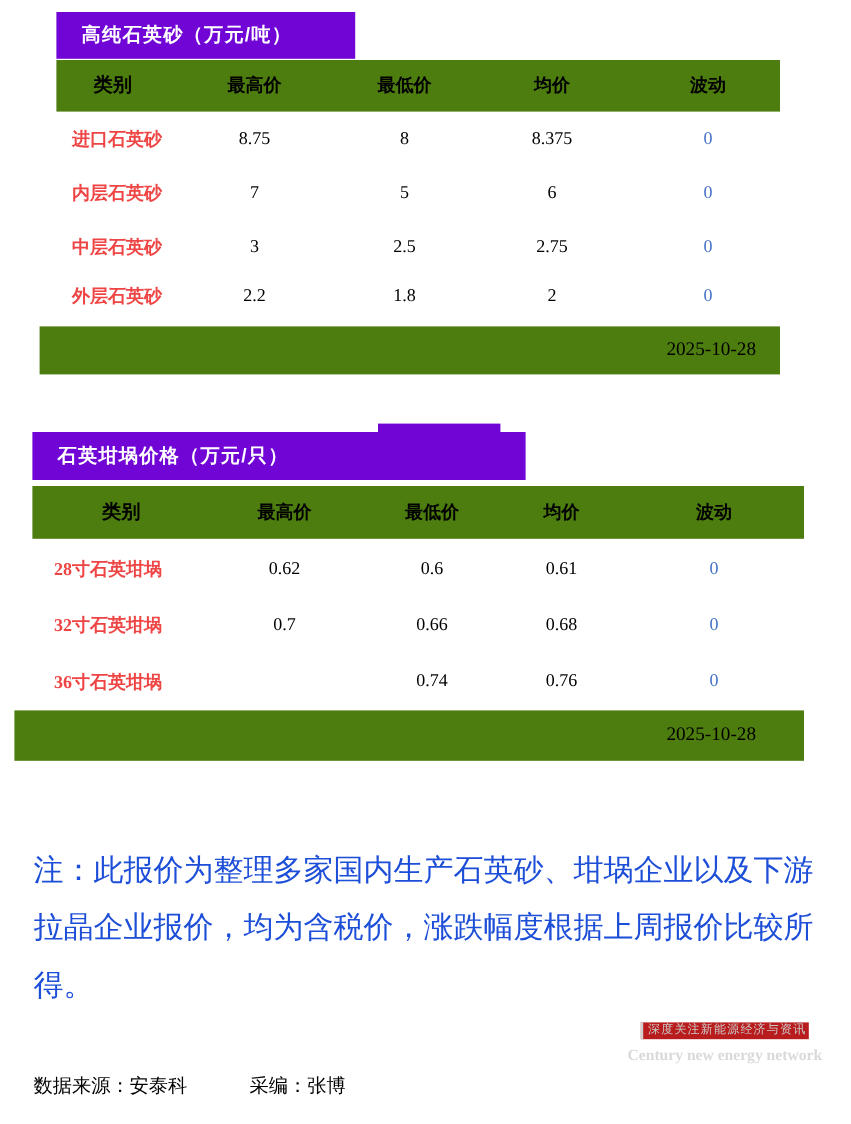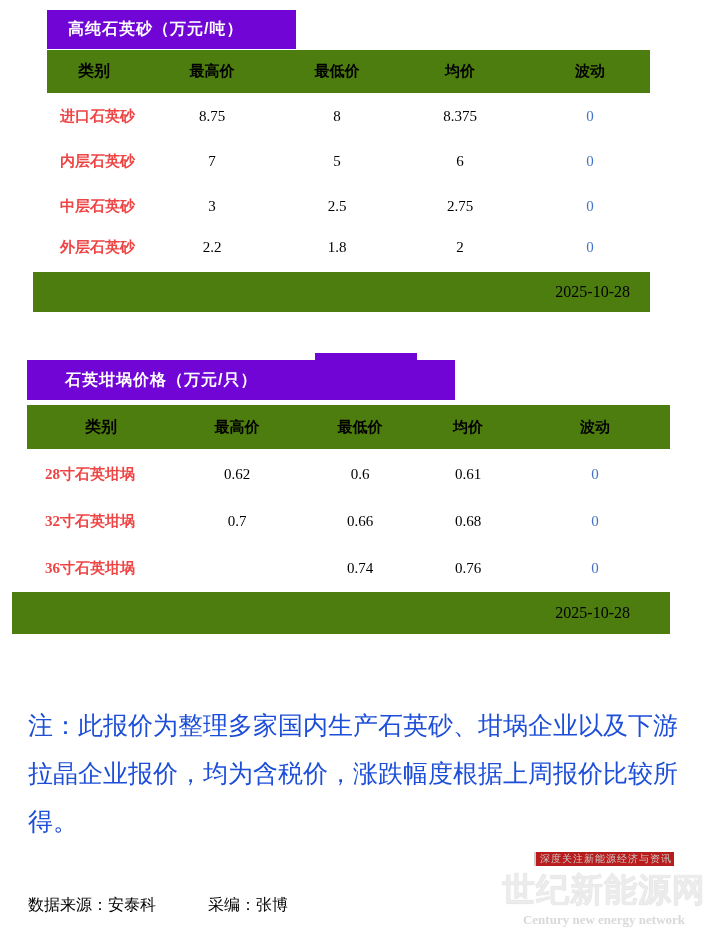--- a/index.html
+++ b/index.html
@@ -32,21 +32,21 @@
   .t1-row{left:47px;width:603px;height:45px;}
   .t1 .c1h{left:31px;}
   .t1 .c1{left:13px;}
   .t1 .c2{left:105px;}
   .t1 .c3{left:230px;}
   .t1 .c4{left:353px;}
   .t1 .c5{left:483px;}
   .t1-foot{left:33px;top:272px;width:617px;height:40px;}
   
   .t2-notch{position:absolute;left:315px;top:353px;width:102px;height:8px;background:#7005D6;}
-  .t2-title{left:27px;top:360px;width:390px;height:40px;padding-left:38px;}
+  .t2-title{left:27px;top:360px;width:390px;height:40px;padding-left:21px;}
   .t2-head{left:27px;top:405px;width:643px;height:44px;}
   .t2-row{left:27px;width:643px;height:47px;}
   .t2 .c1h{left:58px;}
   .t2 .c1{left:18px;}
   .t2 .c2{left:150px;}
   .t2 .c3{left:273px;}
   .t2 .c4{left:381px;}
   .t2 .c5{left:508px;}
   .t2-foot{left:12px;top:592px;width:658px;height:42px;}
   .t2-foot .datecell{right:40px;}
@@ -169,17 +169,16 @@
 
   <div class="note">注：此报价为整理多家国内生产石英砂、坩埚企业以及下游拉晶企业报价，均为含税价，涨跌幅度根据上周报价比较所得。</div>
 
   <div class="sourceline">
     <span>数据来源：安泰科</span>
     <span>采编：张博</span>
   </div>
 
   <div class="wm">
     <span class="wm-slogan">深度关注新能源经济与资讯</span>
-    <div class="wm-name">世纪新能源网</div>
     <div class="wm-sub">Century new energy network</div>
   </div>
 
 </div>
 
 </body></html>

